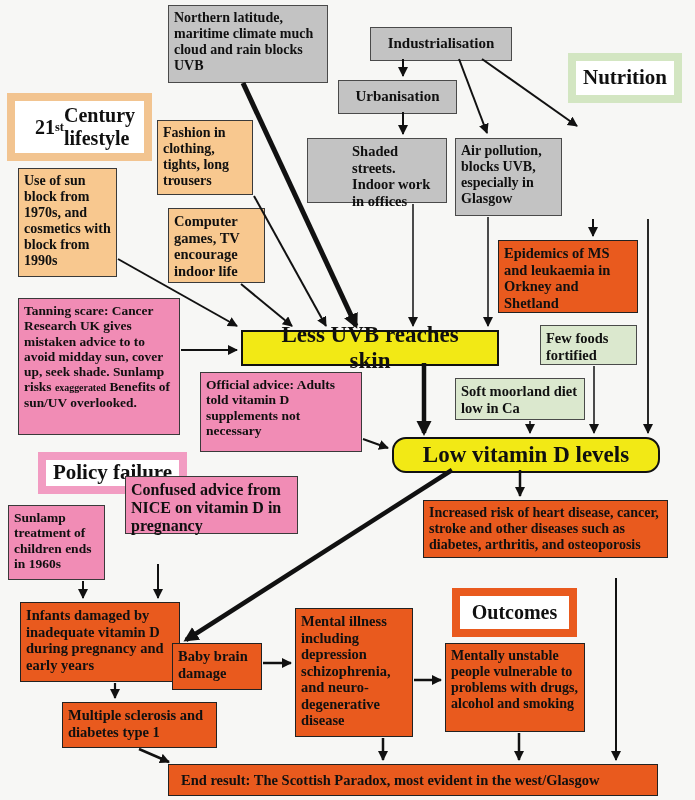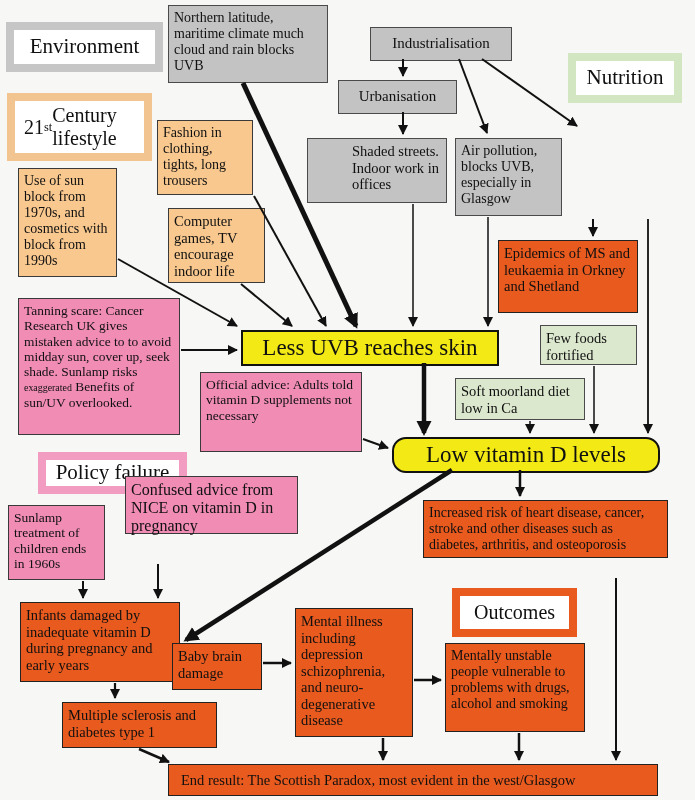--- a/index.html
+++ b/index.html
@@ -1,46 +1,43 @@
 <!DOCTYPE html>
 <html><head>
 <meta charset="utf-8">
 <style>
   html,body{margin:0;padding:0;background:#e9e9e7;}
   #stage{position:relative;width:695px;height:800px;background:#f7f7f5;overflow:hidden;
          font-family:"Liberation Serif",serif;}
-  .node{position:absolute;box-sizing:border-box;font-weight:normal;color:#101010;
+  .node{position:absolute;box-sizing:border-box;font-weight:bold;color:#101010;
         line-height:1.14;padding:4px 5px;}
   .gray{background:#c3c3c3;border:1.6px solid #4a4a4a;}
   .peach{background:#f8c88f;border:1.6px solid #3a3a3a;}
   .pink{background:#f18cb5;border:1.6px solid #3a3a3a;}
   .green{background:#dbe8ce;border:1.5px solid #4a4a4a;}
   .orange{background:#e95a1e;border:1.6px solid #222;}
   .yellow{background:#f2e915;border:2.5px solid #111;}
   .center{display:flex;align-items:center;justify-content:center;text-align:center;padding:16px;}
   .legend{background:#fff;display:flex;align-items:center;justify-content:center;
           text-align:center;padding:2px;}
   .legend-gray{border:8px solid #c6c6c6;}
   .legend-peach{border:8px solid #f2c490;}
   .legend-green{border:8px solid #d3e6c2;}
   .legend-pink{border:8px solid #f29cc2;}
   .legend-orange{border:8px solid #e95a1e;}
-  .left{justify-content:flex-start;text-align:left;padding-left:9px;}
+  .left{justify-content:flex-start;text-align:left;padding-left:20px;}
   .hcenter{display:flex;align-items:center;padding:2px 4px 2px 12px;}
   .small{font-size:0.74em;}
   .node sup{font-size:0.62em;line-height:0;}
   #edge-svg{position:absolute;left:0;top:0;pointer-events:none;}
 </style>
 </head>
 <body>
 
 <div id="stage">
-  <div class="node legend legend-gray" style="left: 6px; top: 22px; width: 157px; height: 50px; font-size: 21px;">
-      <span>Environment</span>
-    </div>
     <div class="node gray" style="left: 168px; top: 5px; width: 160px; height: 78px; font-size: 14px;"><span>Northern latitude, maritime climate much cloud and rain blocks UVB</span></div>
     <div class="node gray center" style="left: 370px; top: 27px; width: 142px; height: 31px; font-size: 15px;">
       <span>Industrialisation</span>
     </div>
     <div class="node legend legend-green" style="left: 568px; top: 53px; width: 114px; height: 50px; font-size: 21px;">
       <span>Nutrition</span>
     </div>
     <div class="node legend legend-peach left" style="left: 7px; top: 93px; width: 145px; height: 68px; font-size: 20px;">
       <span>21</span>
       <sup>st</sup>

